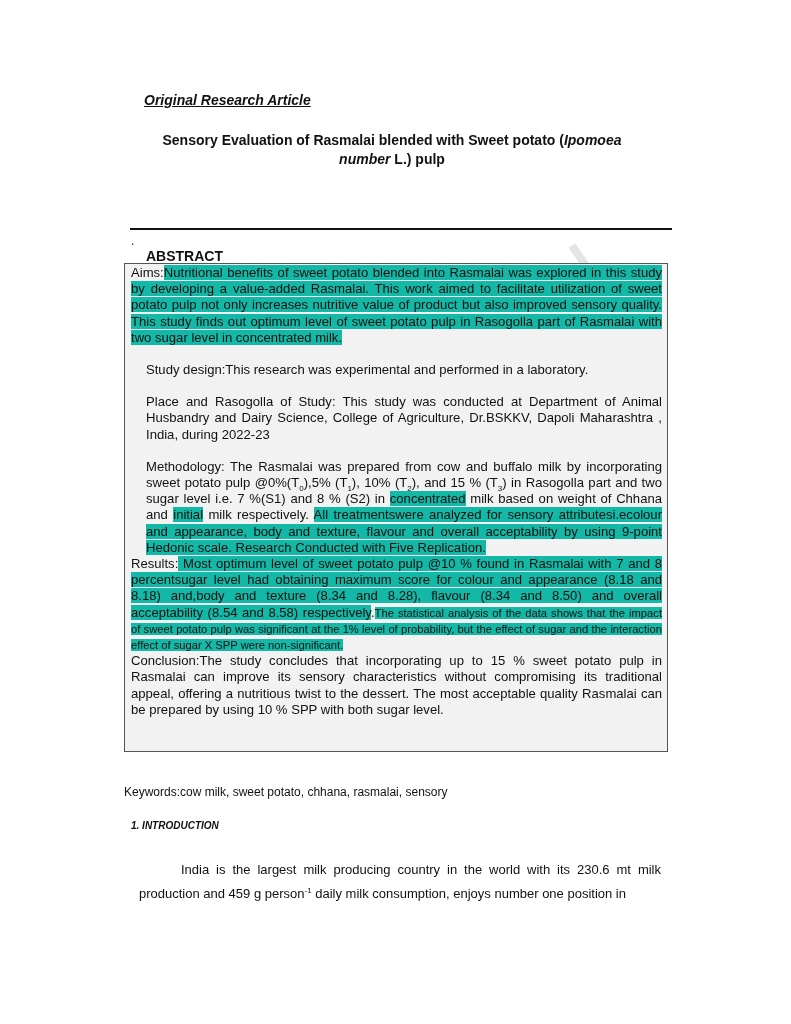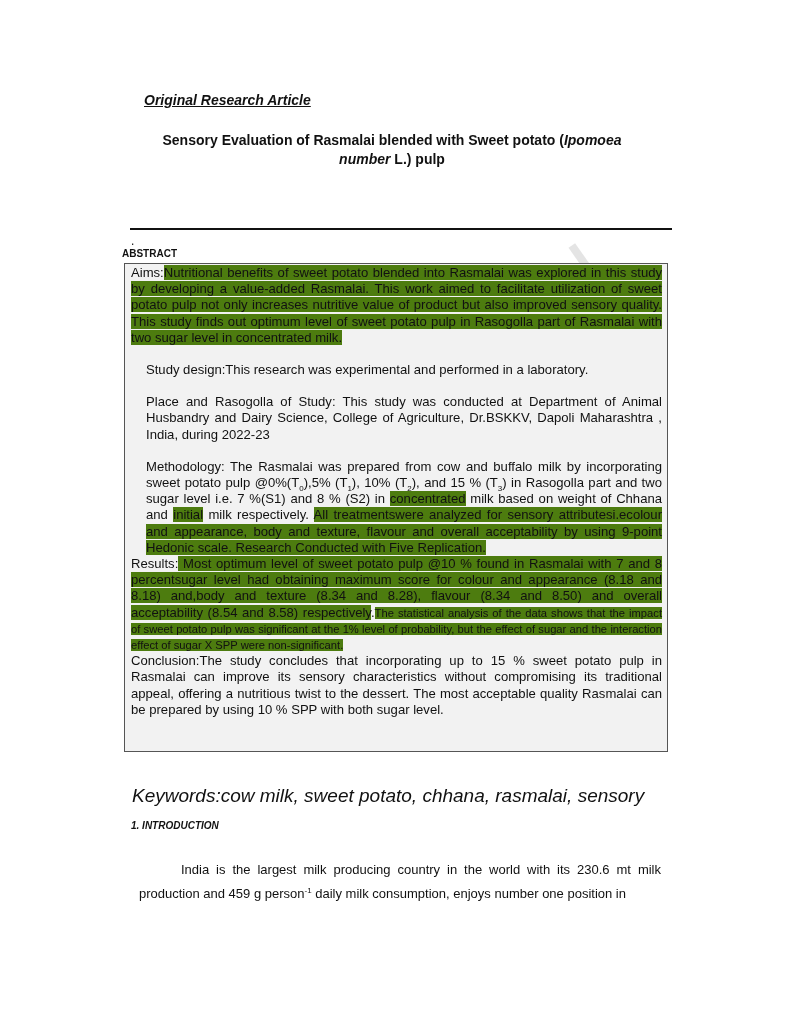--- a/index.html
+++ b/index.html
@@ -14,39 +14,39 @@
     .title {
       position: absolute; left: 132px; top: 131px; width: 520px;
       font-size: 14px; font-weight: bold; text-align: center; line-height: 19px;
     }
     .title i { font-style: italic; }
     .rule {
       position: absolute; left: 130px; top: 228px; width: 542px; height: 2px; background: #111;
     }
     .dot { position: absolute; left: 131px; top: 234px; font-size: 12px; }
     .abstract-heading {
-      position: absolute; left: 122px; top: 248px; font-size: 10px; font-weight: bold;
+      position: absolute; left: 146px; top: 248px; font-size: 14px; font-weight: bold;
     }
     .watermark {
       position: absolute; left: 585px; top: 240px; width: 8px; height: 60px;
       background: #d8d8d8; transform: rotate(-35deg); opacity: 0.7;
     }
     .abstract-box {
       position: absolute; left: 124px; top: 263px; width: 544px; height: 489px;
       border: 1px solid #555; background: #f2f2f2; box-sizing: border-box;
       padding: 1px 5px 0 6px;
       font-size: 13.1px; line-height: 16.2px; text-align: justify;
     }
     .abstract-box p { margin: 0; }
     .abstract-box p.gap { margin-top: 16px; margin-left: 15px; }
     .abstract-box b { font-weight: normal; }
-    .hl { background: #4d7c0f; }
+    .hl { background: #14b8a6; }
     .small { font-size: 11.2px; }
     .keywords {
-      position: absolute; left: 132px; top: 785px; font-size: 19px; font-style: italic;
+      position: absolute; left: 124px; top: 785px; font-size: 12px; 
     }
     .section-heading {
       position: absolute; left: 131px; top: 820px; font-size: 10px; font-weight: bold; font-style: italic;
     }
     .intro {
       position: absolute; left: 131px; top: 850px; width: 538px;
       font-size: 13px; line-height: 24px; text-align: justify;
     }
     .intro p { margin: 8px; text-indent: 42px; }
     sup { font-size: 8px; vertical-align: super; line-height: 0; }

